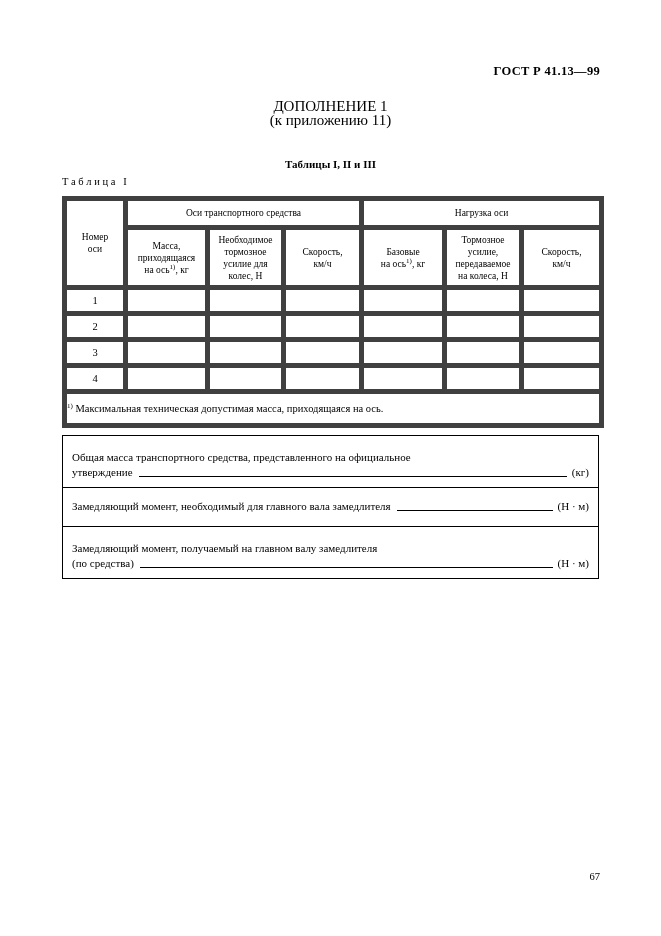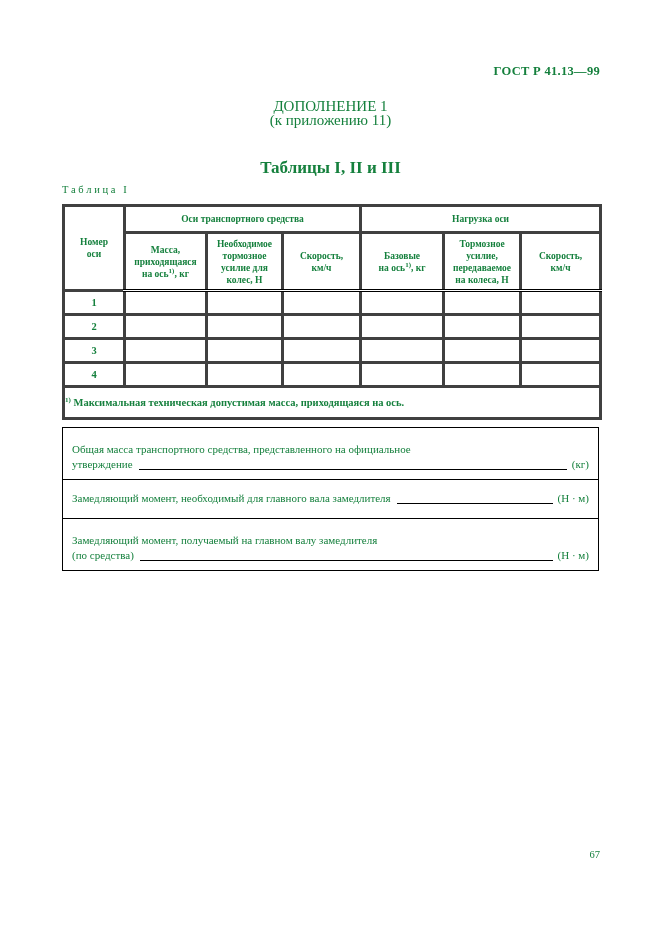--- a/index.html
+++ b/index.html
@@ -1,61 +1,61 @@
 <!DOCTYPE html>
 <html><head>
 <meta charset="utf-8">
 <style>
   html,body{margin:0;padding:0;background:#888;}
   .page{
     position:relative;
     width:661px;height:936px;
     background:#fff;
     font-family:"Liberation Serif","DejaVu Serif",serif;
-    color:#15803d;
+    color:#000000;
     overflow:hidden;
   }
   .doc-ref{
     padding-top:64px;
     margin-right:61px;
     text-align:right;
     font-weight:bold;
     font-size:12.5px;
     letter-spacing:.3px;
   }
   .supplement{
     margin-top:20px;
     text-align:center;
     font-size:15px;
     line-height:14px;
   }
   .section-title{
     margin-top:31px;
     text-align:center;
     font-weight:bold;
-    font-size:17px;
+    font-size:11px;
   }
   .tcaption{
     margin-left:62px;
     margin-top:6px;
     font-size:10.5px;
     white-space:pre;
   }
   
   table.t1{
     margin-left:62px;
     margin-top:9px;
     border-collapse:collapse;
     table-layout:fixed;
     width:537px;
   }
   table.t1 th, table.t1 td{
-    border:3px solid #404040;
+    border:5px solid #404040;
     padding:0;
-    font-weight:bold;
+    font-weight:normal;
   }
   table.t1 th{
     font-size:9.5px;
     line-height:12px;
     text-align:center;
     vertical-align:middle;
     white-space:pre-line;
   }
   th.grp{height:24px;}
   tr.subhead th{height:55px;border-bottom:3px double #000;}
@@ -83,32 +83,32 @@
   table.t2 td{
     border:1px solid #000;
     font-size:11px;
     line-height:15px;
     padding:14px 9px 7px 9px;
     vertical-align:middle;
   }
   table.t2 td.single{padding-top:11px;padding-bottom:12px;}
   .fill-line{
     display:flex;
-    align-items:flex-end;
+    align-items:flex-start;
   }
   .fill-line .filler{
     flex:1;
     border-bottom:1px solid #000;
     height:11px;
     margin:0 5px 2px 6px;
   }
   .fill-line .unit{white-space:nowrap;}
   .page-number{
     position:absolute;
-    top:849px;
+    top:871px;
     right:61px;
     font-size:10.5px;
   }
 </style>
 </head>
 <body>
 
 <div class="page">
 
   <div class="doc-ref">ГОСТ Р 41.13—99</div>

